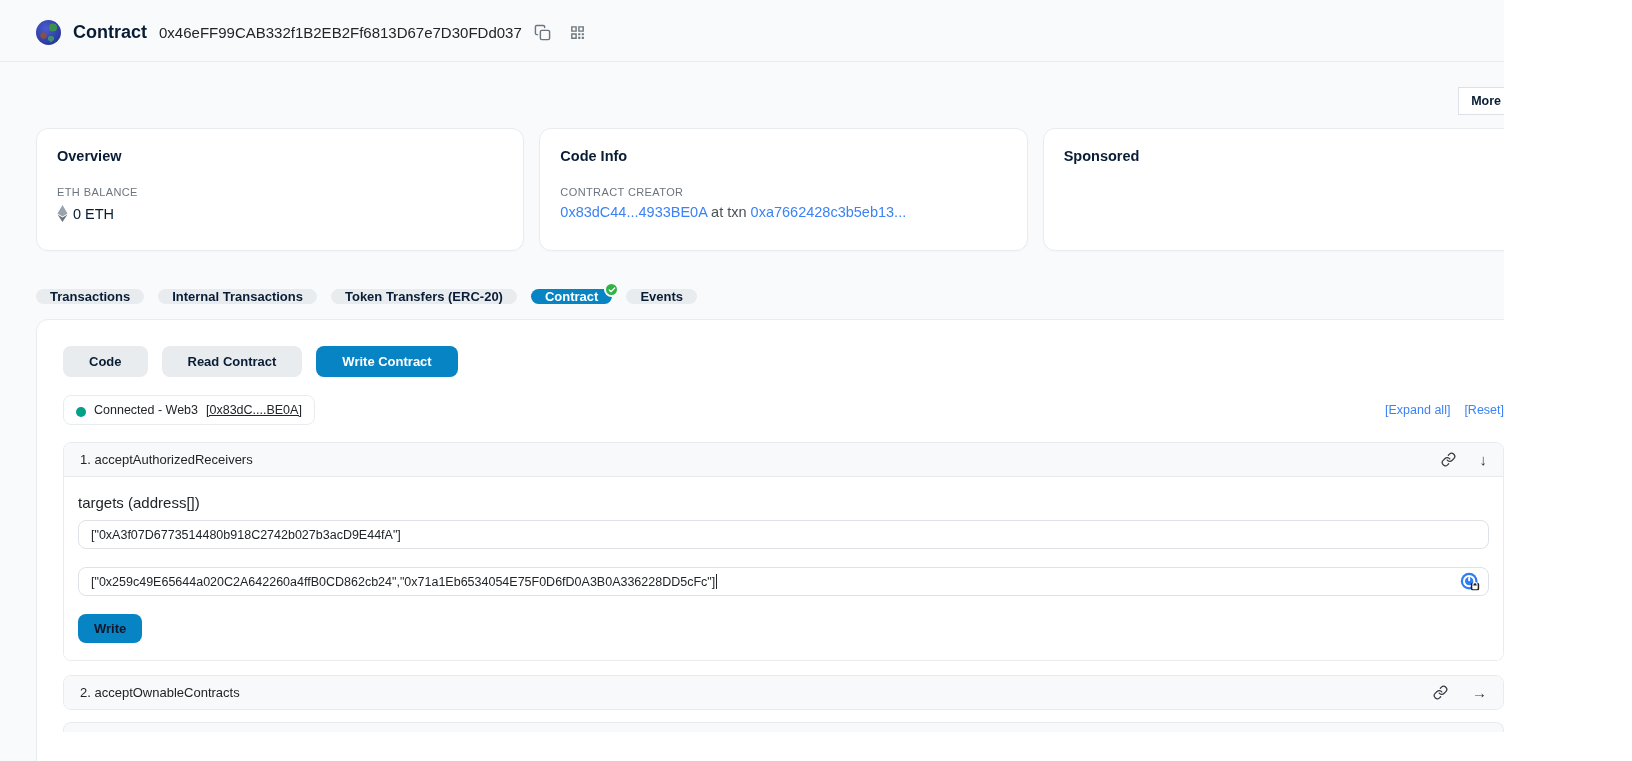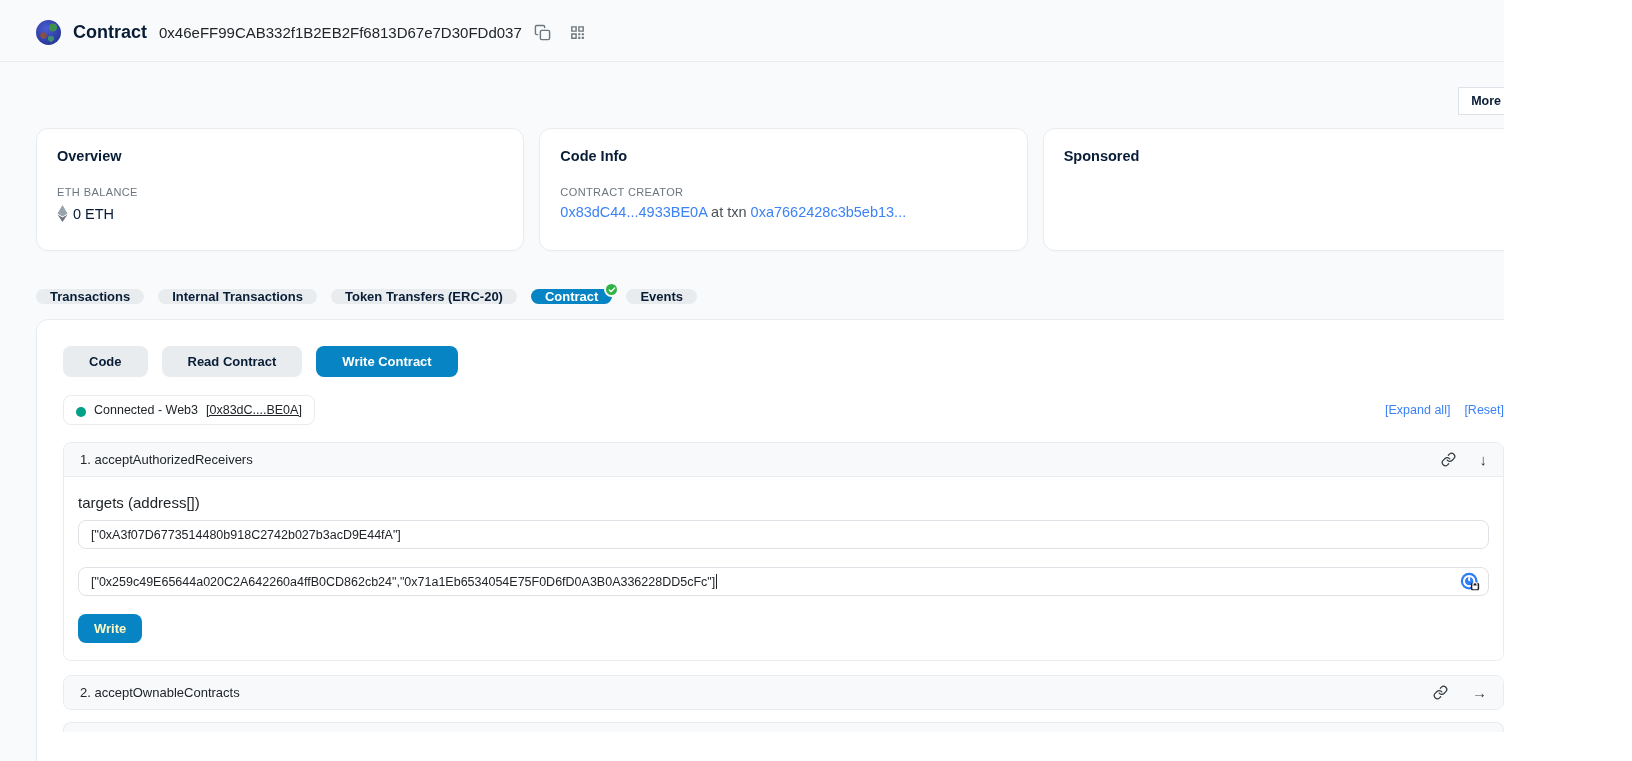--- a/index.html
+++ b/index.html
@@ -70,21 +70,21 @@
   .method-body { border-top:1px solid #e9ecef; padding:17px 14px 17px 14px; background:#fff; }
   .field-label { font-size:15px; color:#212529; margin-bottom:9px; }
   .text-input { width:100%; border:1px solid #dee2e6; border-radius:8px; padding:7px 12px; font-size:12.5px;
     color:#212529; font-family:"Liberation Sans","DejaVu Sans",sans-serif; background:#fff; outline:none; height:29px; }
   .field-group { margin-bottom:18px; }
   .input-wrap { position:relative; }
   .textbox { width:100%; border:1px solid #dee2e6; border-radius:8px; padding:7px 34px 7px 12px; font-size:12.5px;
     color:#212529; background:#fff; height:29px; display:flex; align-items:center; white-space:nowrap; overflow:hidden; }
   .caret { display:inline-block; width:1px; height:15px; background:#212529; margin-left:1px; }
   .pw-icon { position:absolute; right:9px; top:50%; transform:translateY(-50%); width:20px; height:20px; cursor:pointer; }
-  .write-btn { background:#0784c3; color:#fef9c3; border:none; border-radius:8px; padding:7px 16px; font-size:13px;
+  .write-btn { background:#0784c3; color:#0f172a; border:none; border-radius:8px; padding:7px 16px; font-size:13px;
     font-weight:bold; cursor:pointer; font-family:inherit; }
   .method-stub { border:1px solid #e9ecef; border-bottom:none; border-radius:8px 8px 0 0; margin-top:12px; height:10px; background:#f8f9fa; }
 </style>
 </head>
 <body>
 
 <div class="page">
 
   <div class="site-header">
     <div class="avatar"></div>

